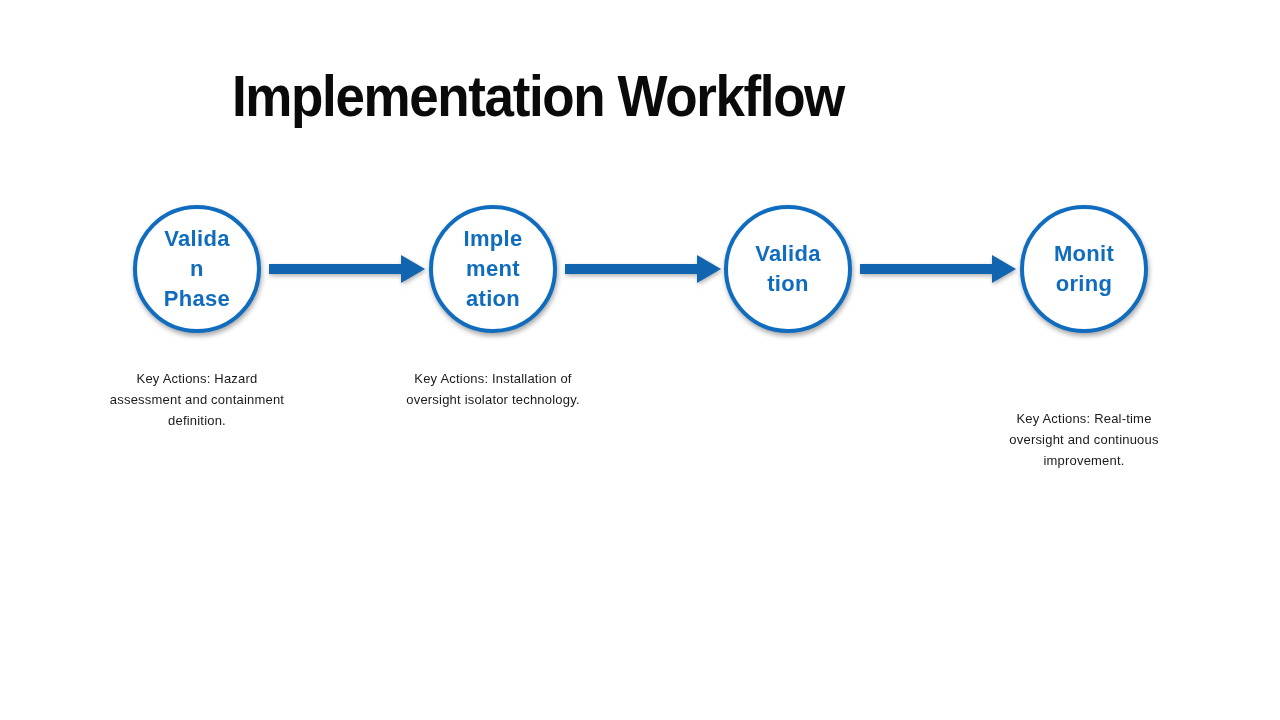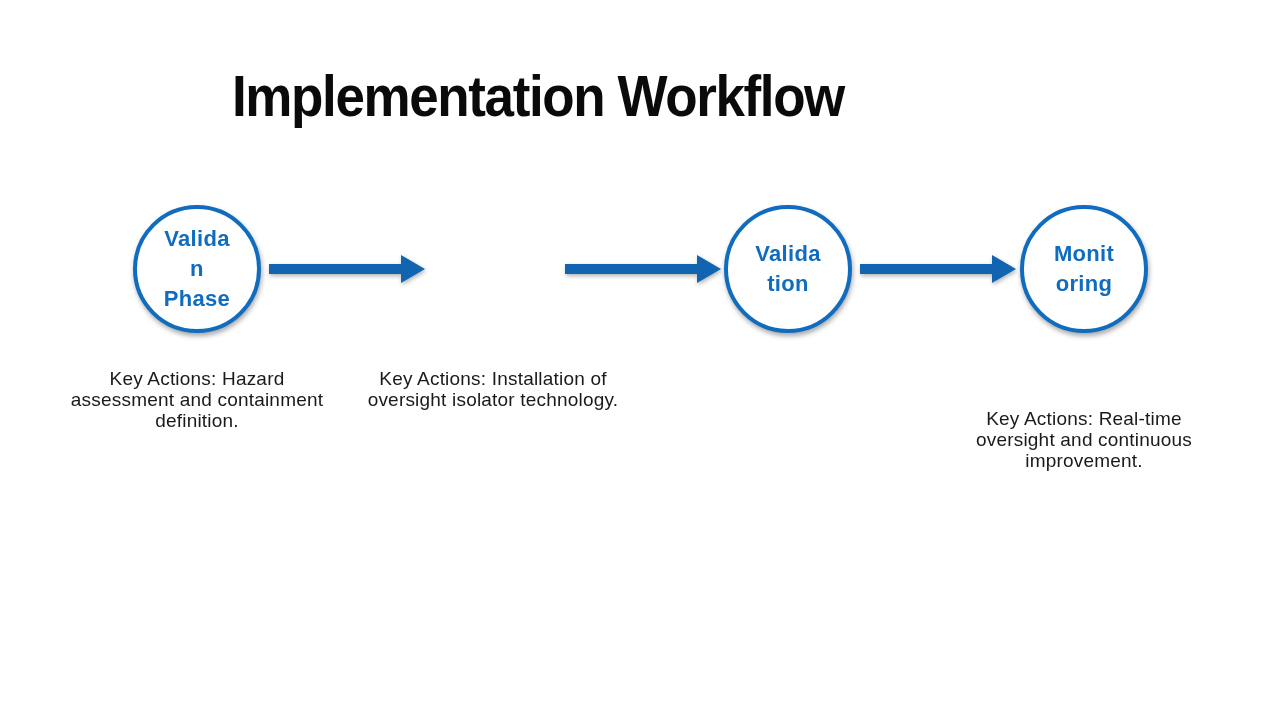--- a/index.html
+++ b/index.html
@@ -55,21 +55,21 @@
     color: var(--accent-blue);
     text-align: center;
     white-space: pre-line;
     letter-spacing: 0.3px;
   }
   .desc {
     position: absolute;
     top: 368px;
     width: 260px;
     text-align: center;
-    font-size: 19px;
+    font-size: 13px;
     line-height: 21px;
     letter-spacing: 0.2px;
     color: var(--body-text);
     white-space: pre-line;
   }
   .arrow {
     position: absolute;
     top: 247px;
     color: var(--arrow-blue);
     filter: drop-shadow(1px 2px 2px rgba(0,0,0,0.3));
@@ -81,20 +81,25 @@
 <div class="slide">
 
   <div class="title-wrap">
     <h1 class="title">Implementation Workflow</h1>
   </div>
 
   <div class="circle" style="left:133px;">
     <span class="step-label">Valida
 n
 Phase</span>
+  </div>
+  <div class="circle" style="left:429px;">
+    <span class="step-label">Imple
+ment
+ation</span>
   </div>
   <div class="circle" style="left:724px;">
     <span class="step-label">Valida
 tion</span>
   </div>
   <div class="circle" style="left:1020px;">
     <span class="step-label">Monit
 oring</span>
   </div>
 

